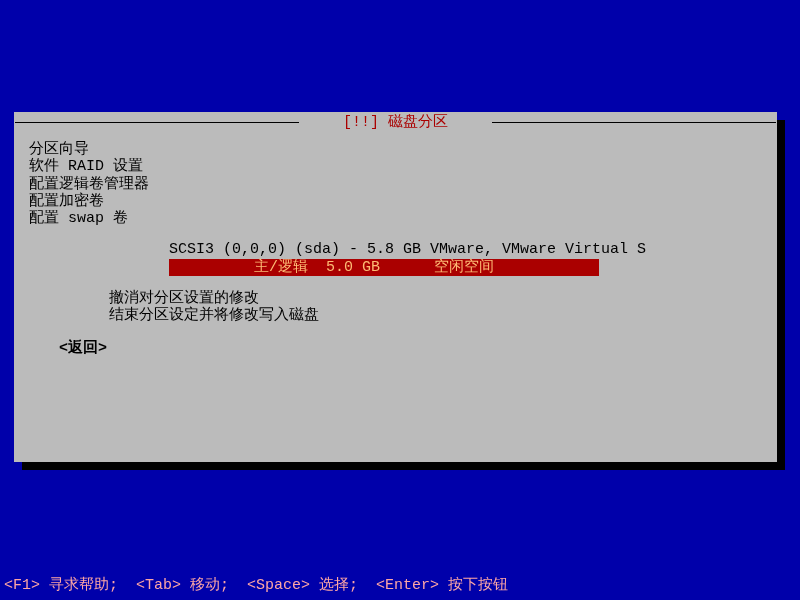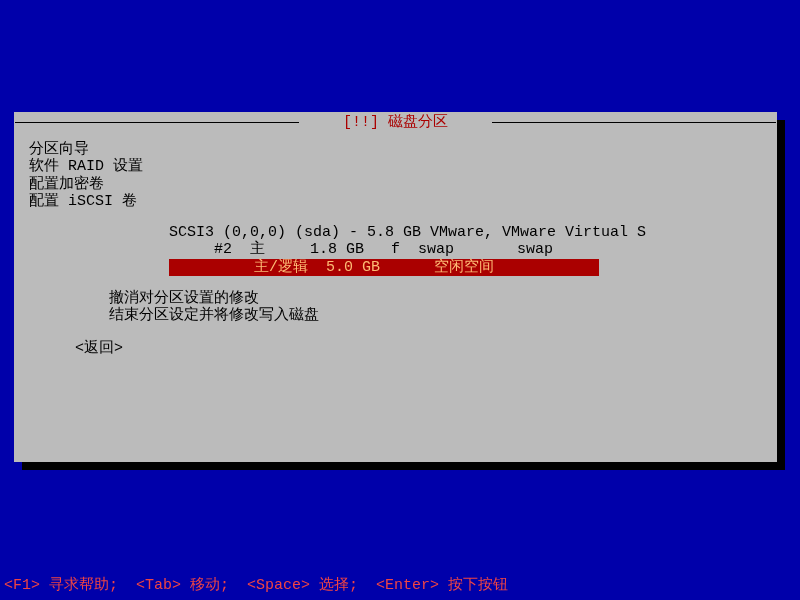--- a/index.html
+++ b/index.html
@@ -92,55 +92,56 @@
       display: inline-block;
       padding: 0 4px;
       min-width: 430px;
     }
     .action-block {
       margin-left: 80px;
       margin-bottom: 14px;
       line-height: 1.15;
     }
     .back-btn {
-      margin-left: 46px;
+      margin-left: 30px;
       cursor: pointer;
+      font-weight: bold;
     }
     .footer {
       position: absolute;
       bottom: 6px;
       left: 4px;
-      color: #ef4444;
+      color: #fca5a5;
       white-space: pre;
     }
   </style>
 </head>
 <body>
 
 <div class="dialog-shadow"></div>
 
 <div class="dialog">
   <div class="dialog-title-line">
     <div class="title-border-left"></div>
     <span class="title-text">[!!] 磁盘分区</span>
     <div class="title-border-right"></div>
   </div>
 
   <div class="dialog-body">
 
     <div class="menu-block">
       <div class="menu-item">分区向导</div>
       <div class="menu-item">软件 RAID 设置</div>
+      <div class="menu-item">配置逻辑卷管理器</div>
       <div class="menu-item">配置加密卷</div>
-      <div class="menu-item">配置 iSCSI 卷</div>
+      <div class="menu-item">配置 swap 卷</div>
     </div>
 
     <div class="disk-block">
       <div class="disk-header">SCSI3 (0,0,0) (sda) - 5.8 GB VMware, VMware Virtual S</div>
-      <div class="part-row">     #2  主     1.8 GB   f  swap       swap</div>
       <div class="part-row selected">         主/逻辑  5.0 GB      空闲空间</div>
     </div>
 
     <div class="action-block">
       <div class="menu-item">撤消对分区设置的修改</div>
       <div class="menu-item">结束分区设定并将修改写入磁盘</div>
     </div>
 
     <div class="back-btn">&lt;返回&gt;</div>
   </div>

